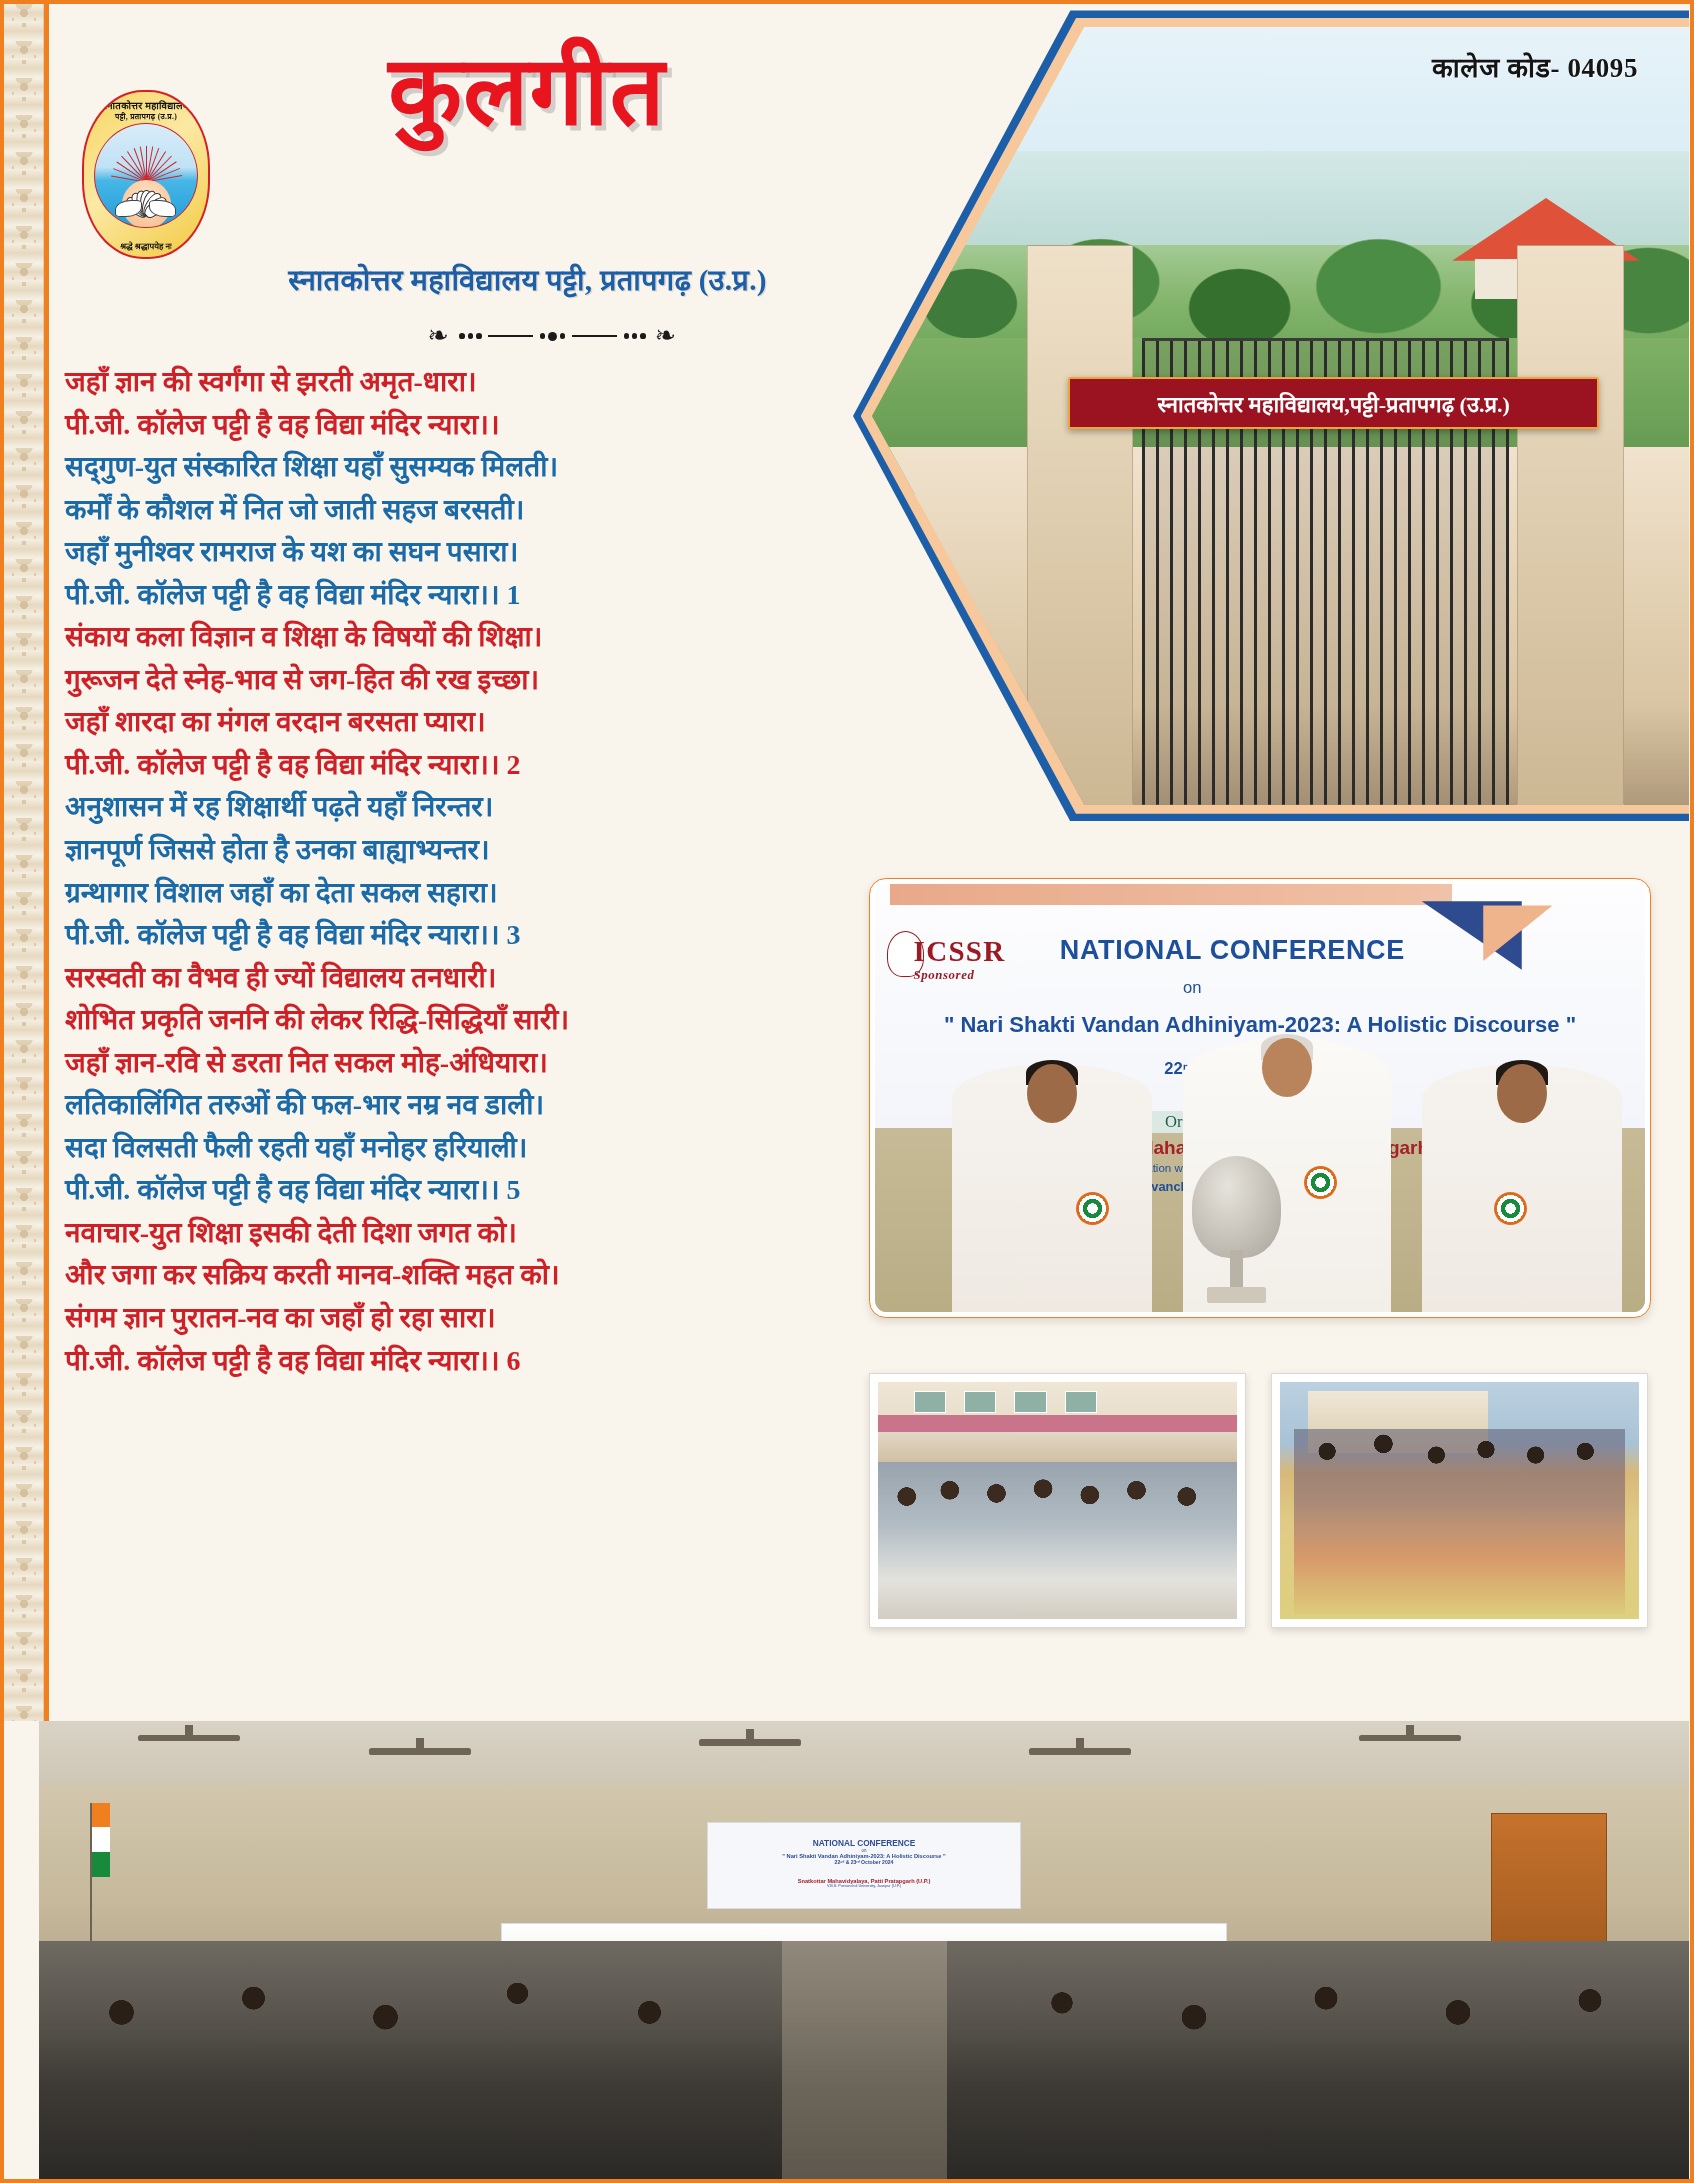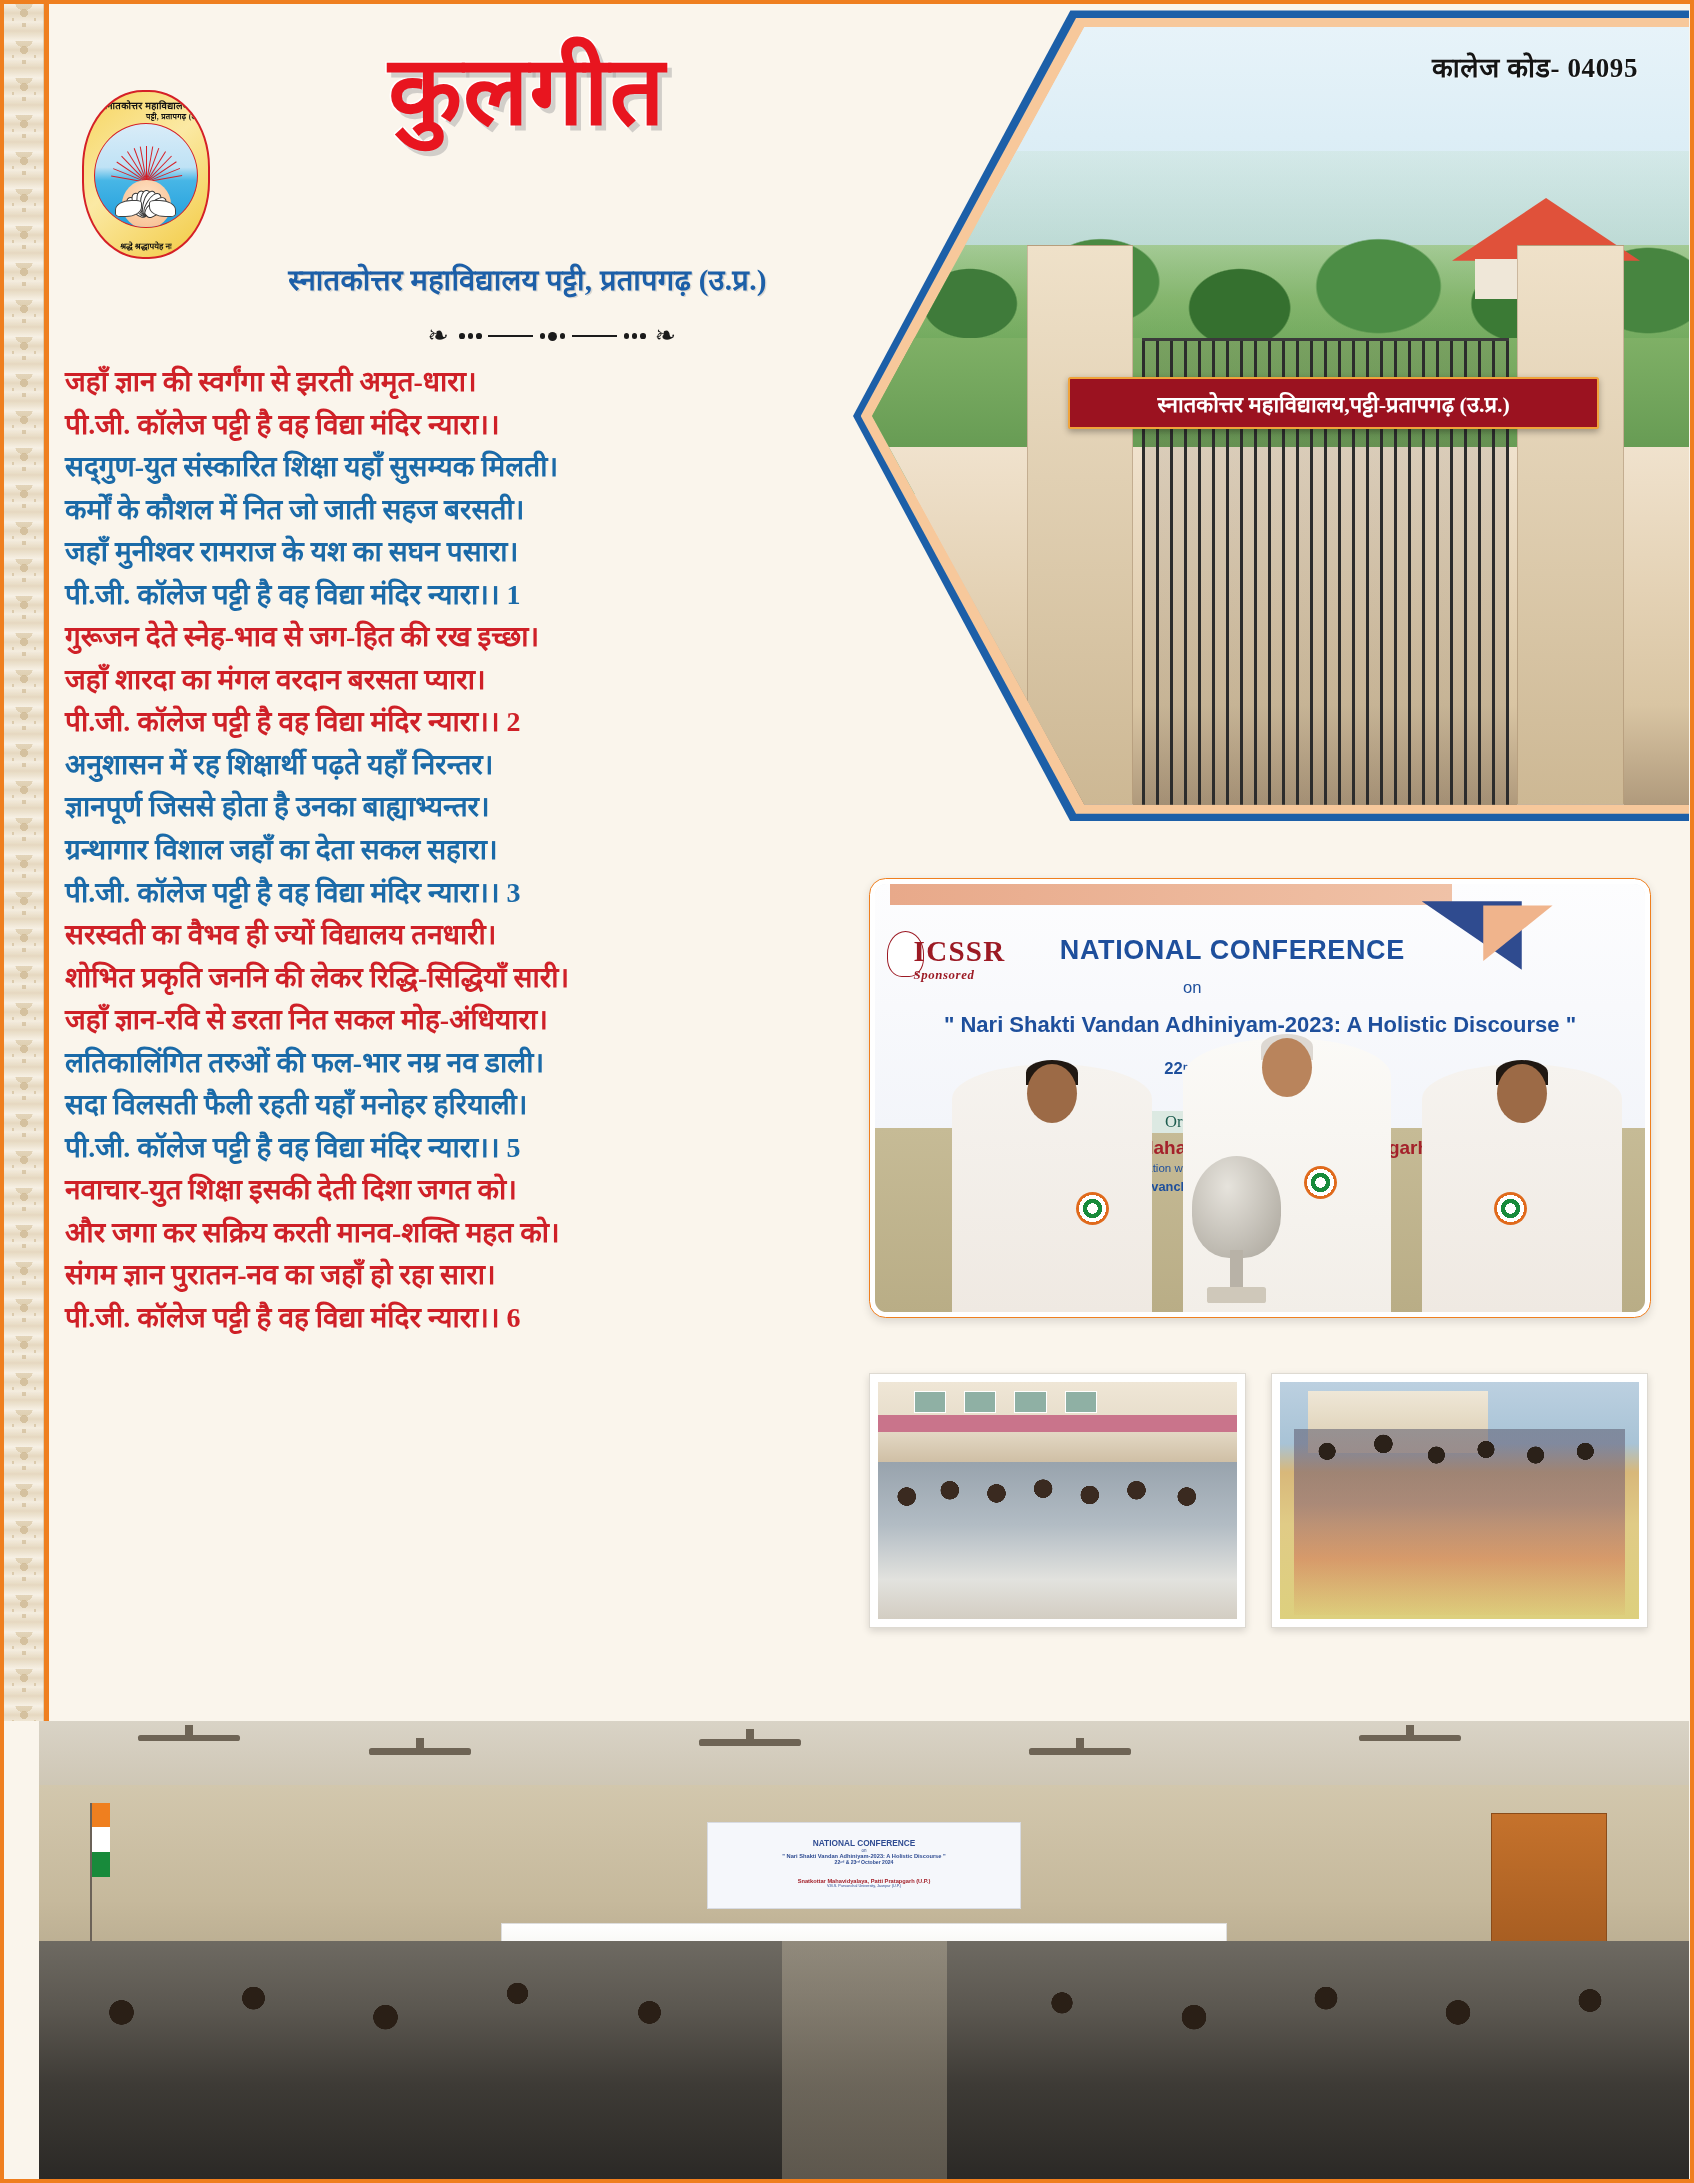--- a/index.html
+++ b/index.html
@@ -134,21 +134,21 @@
   .logo-fish span:first-child { left: 0; }
   .logo-fish span:last-child { right: 0; transform: scaleX(-1); }
   .logo-top-text {
     position: absolute;
     left: 0; right: 0; top: 7.7px;
     text-align: center;
     font-size: 9.6px; font-weight: bold; color: #111;
     letter-spacing: 0.3px;
     line-height: 1.25;
   }
-  .logo-top-text small { display:block; font-size: 7.7px; font-weight: bold; text-align: right; }
+  .logo-top-text small { display:block; font-size: 7.7px; font-weight: bold; }
   .logo-motto {
     position: absolute;
     left: 0; right: 0; bottom: 6.4px;
     text-align: center;
     font-size: 8.3px; font-weight: bold; color: #111;
   }
 
   .title-main {
     position: absolute;
     left: 236px; top: 38px;
@@ -627,20 +627,21 @@
     </div>
   </div>
 
   <div class="poem" id="poem-container">
       <div class="poem-line red">जहाँ  ज्ञान  की  स्वर्गंगा  से  झरती  अमृत-धारा।</div>
       <div class="poem-line red">पी.जी.  कॉलेज पट्टी है वह विद्या मंदिर न्यारा।।</div>
       <div class="poem-line blue">सद्‌गुण-युत संस्कारित शिक्षा यहाँ सुसम्यक मिलती।</div>
       <div class="poem-line blue">कर्मों के कौशल में नित जो जाती सहज बरसती।</div>
       <div class="poem-line blue">जहाँ मुनीश्वर रामराज के यश का सघन पसारा।</div>
       <div class="poem-line blue">पी.जी.  कॉलेज पट्टी है वह विद्या मंदिर न्यारा।। 1</div>
+      <div class="poem-line red">संकाय कला विज्ञान व शिक्षा के विषयों की शिक्षा।</div>
       <div class="poem-line red">गुरूजन देते स्नेह-भाव से जग-हित की रख इच्छा।</div>
       <div class="poem-line red">जहाँ  शारदा  का  मंगल  वरदान  बरसता  प्यारा।</div>
       <div class="poem-line red">पी.जी.  कॉलेज पट्टी है वह विद्या मंदिर न्यारा।। 2</div>
       <div class="poem-line blue">अनुशासन  में  रह  शिक्षार्थी  पढ़ते  यहाँ  निरन्तर।</div>
       <div class="poem-line blue">ज्ञानपूर्ण  जिससे  होता  है  उनका  बाह्याभ्यन्तर।</div>
       <div class="poem-line blue">ग्रन्थागार विशाल जहाँ का देता सकल सहारा।</div>
       <div class="poem-line blue">पी.जी.  कॉलेज पट्टी है वह विद्या मंदिर न्यारा।। 3</div>
       <div class="poem-line red">सरस्वती  का  वैभव  ही  ज्यों  विद्यालय  तनधारी।</div>
       <div class="poem-line red">शोभित प्रकृति जननि की लेकर रिद्धि-सिद्धियाँ सारी।</div>
       <div class="poem-line red">जहाँ ज्ञान-रवि से डरता नित सकल मोह-अंधियारा।</div>

